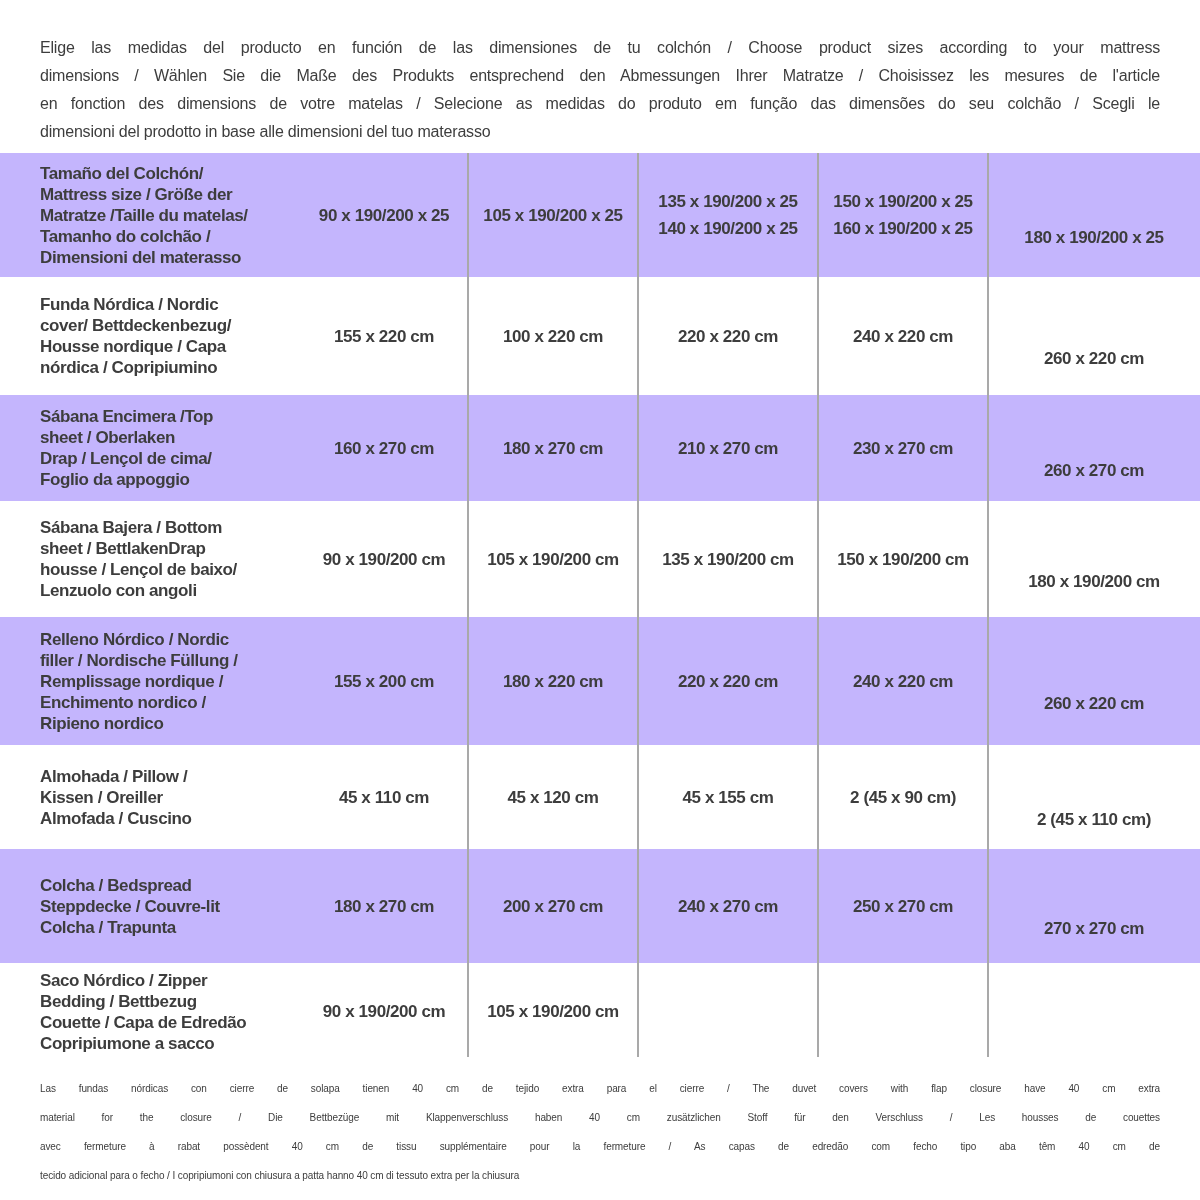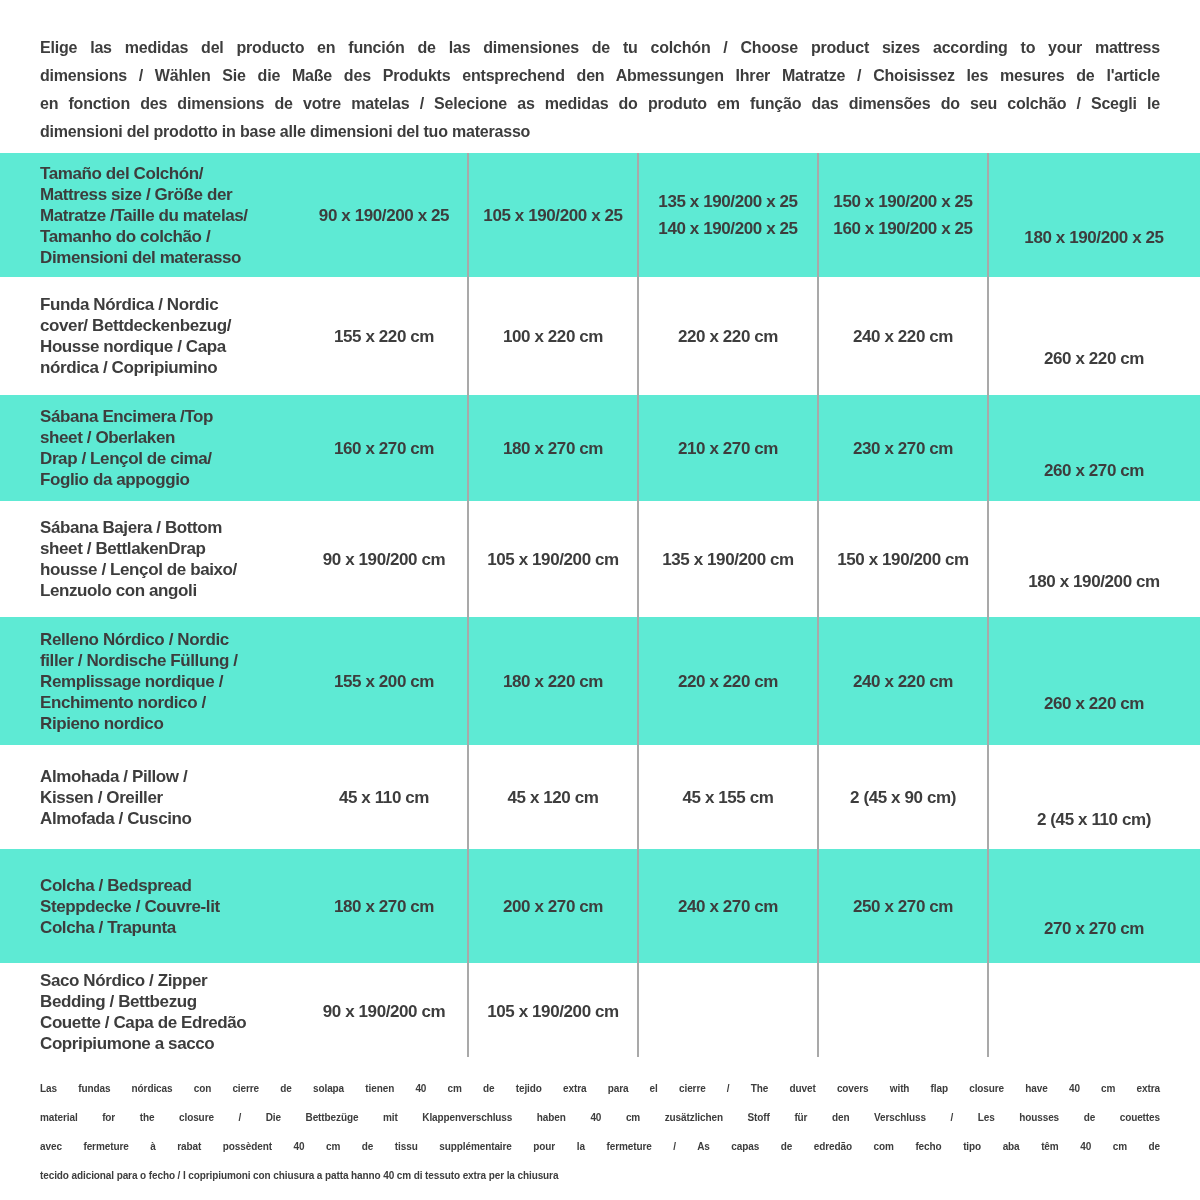--- a/index.html
+++ b/index.html
@@ -8,33 +8,33 @@
     background: #ffffff;
     overflow: hidden;
     font-family: "Liberation Sans", "DejaVu Sans", sans-serif;
     color: #3d3d3d;
   }
   
   .jpara { padding: 0 40px; }
   .jpara .jline {
     text-align: justify;
     text-align-last: justify;
-    font-weight: bold;
+    font-weight: normal;
     letter-spacing: -0.2px;
   }
   .jpara .jline:last-child { text-align-last: left; }
   .intro { padding-top: 34px; }
   .intro .jline { font-size: 16px; line-height: 28px; }
   .footnote { margin-top: 14px; }
   .footnote .jline { font-size: 10px; line-height: 29px; letter-spacing: -0.1px; }
 
   
   .size-table { position: relative; margin-top: 7px; width: 1200px; }
   .trow { display: flex; width: 100%; }
-  .trow.shade { background: #5eead4; }
+  .trow.shade { background: #c4b5fd; }
   .cell {
     display: flex;
     align-items: center;
     white-space: pre-line;
     font-weight: bold;
     letter-spacing: -0.4px;
   }
   .cell.label {
     width: 300px;
     padding-left: 40px;

